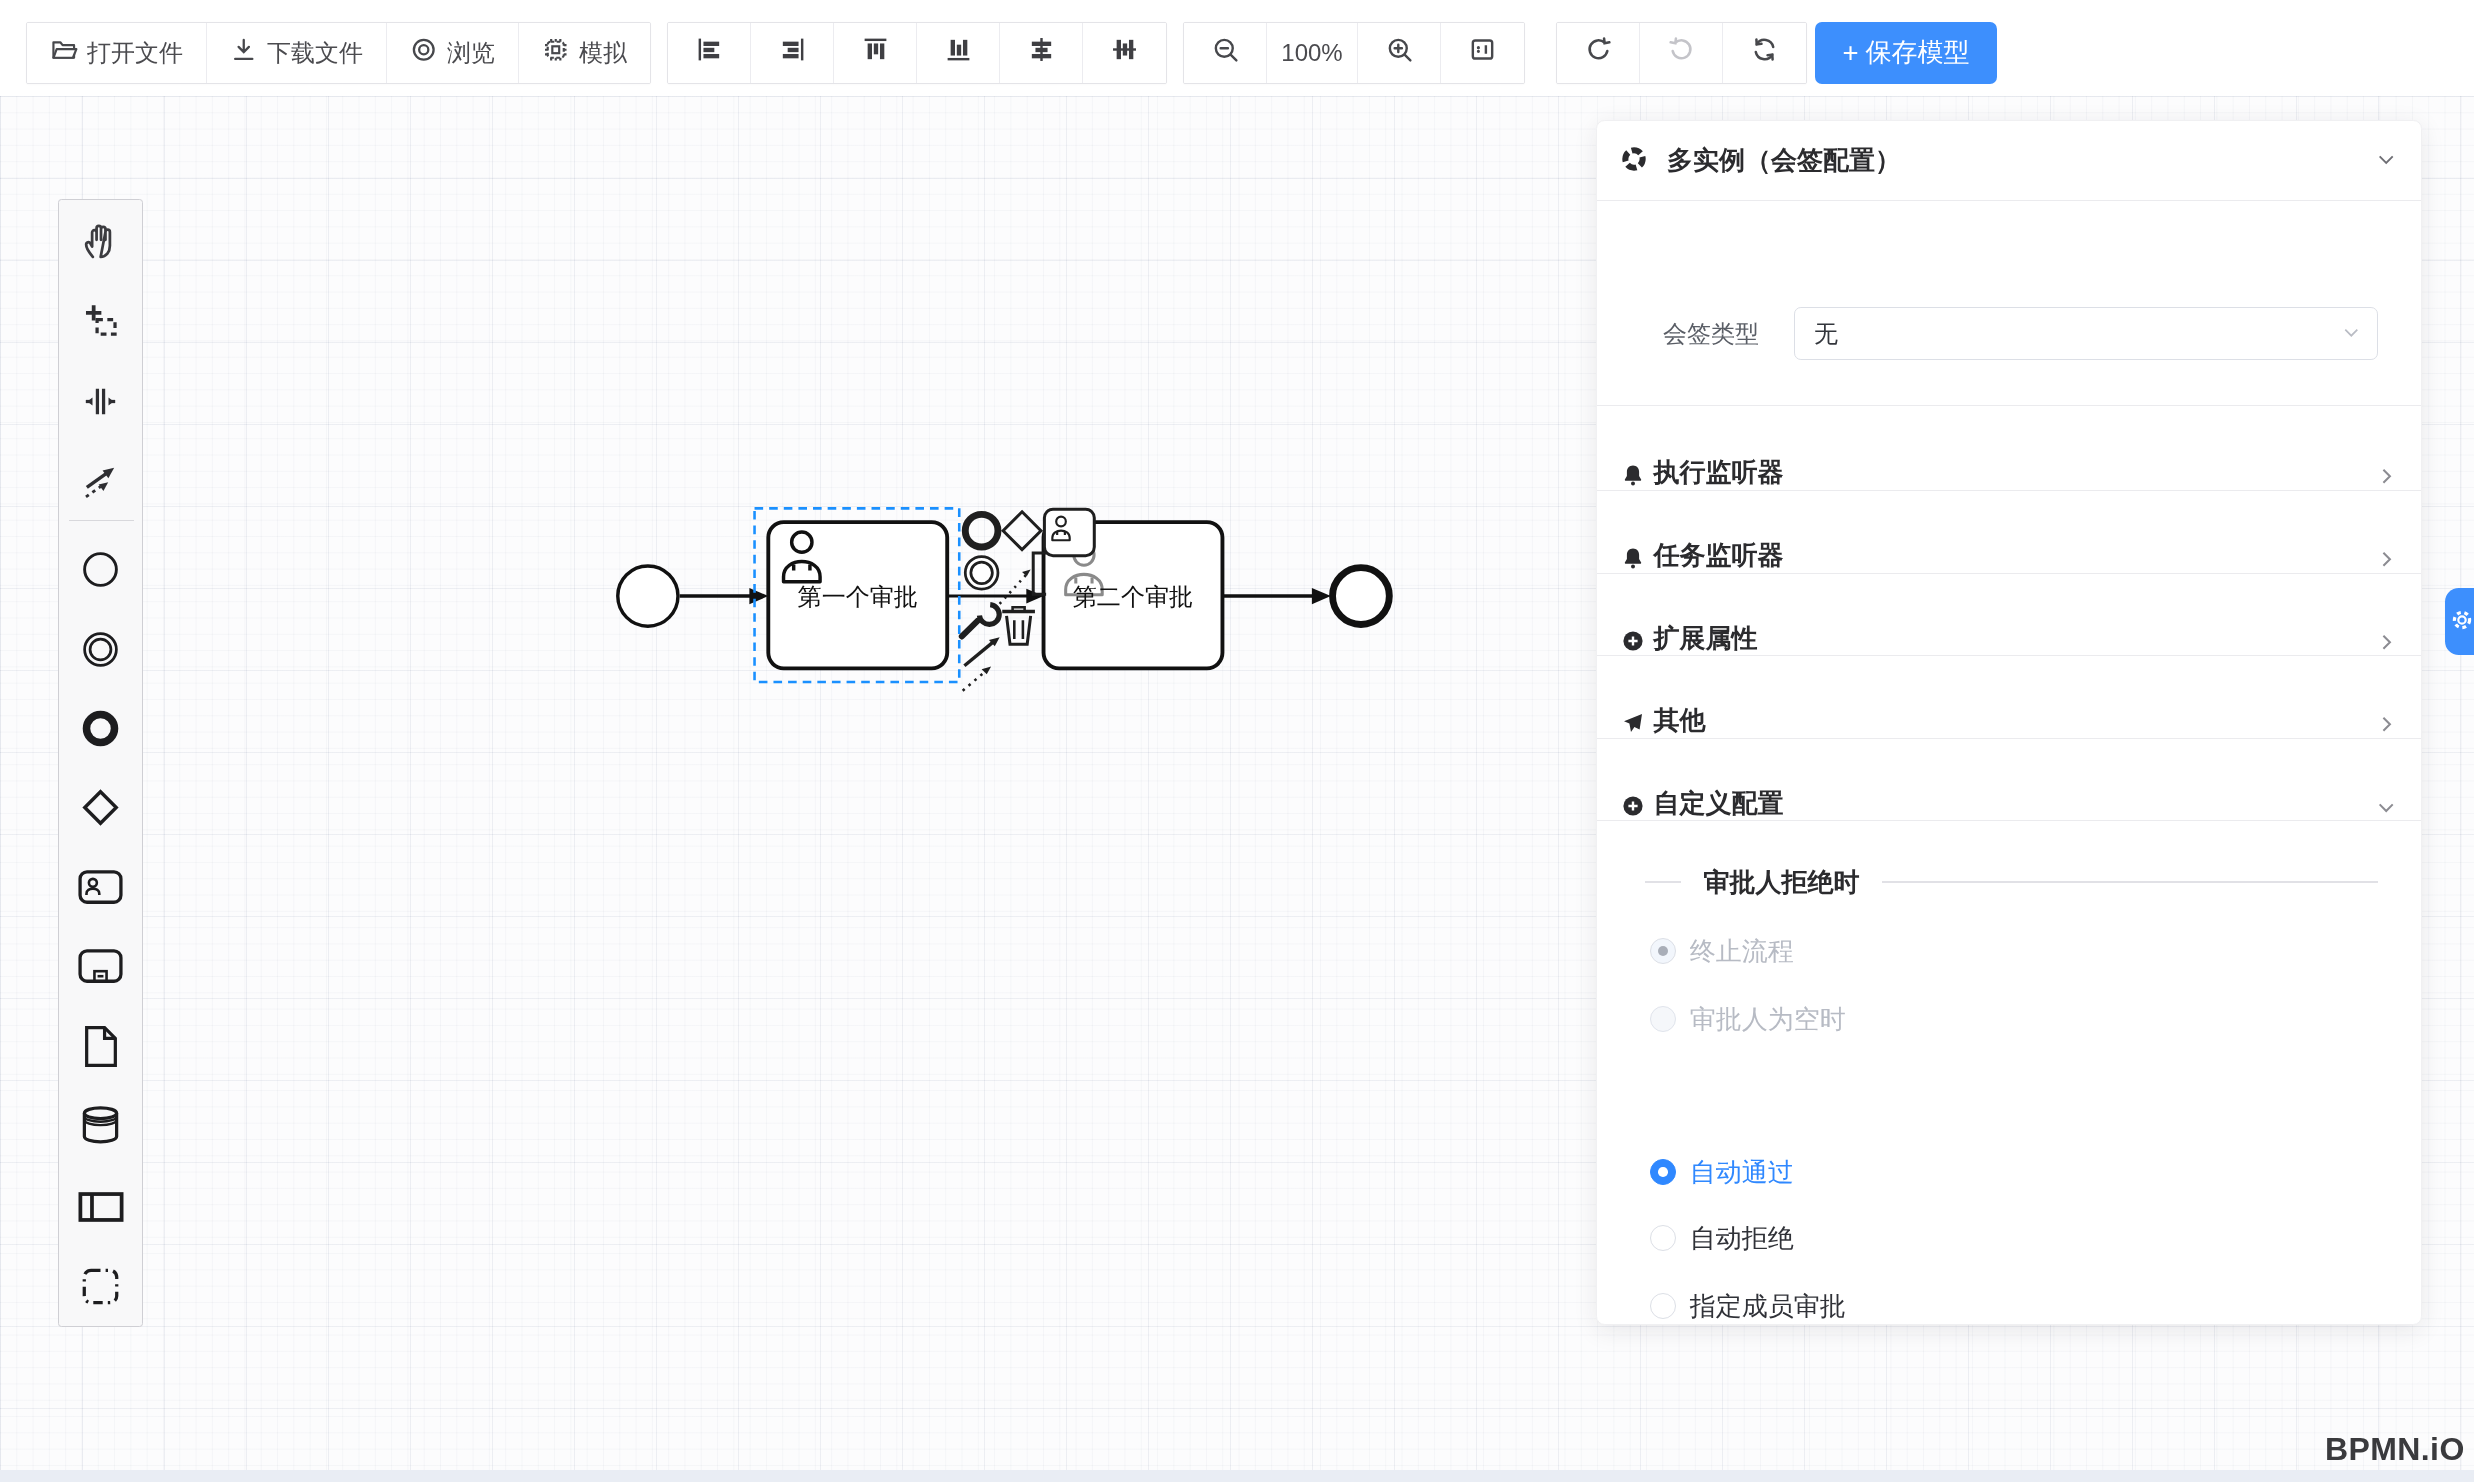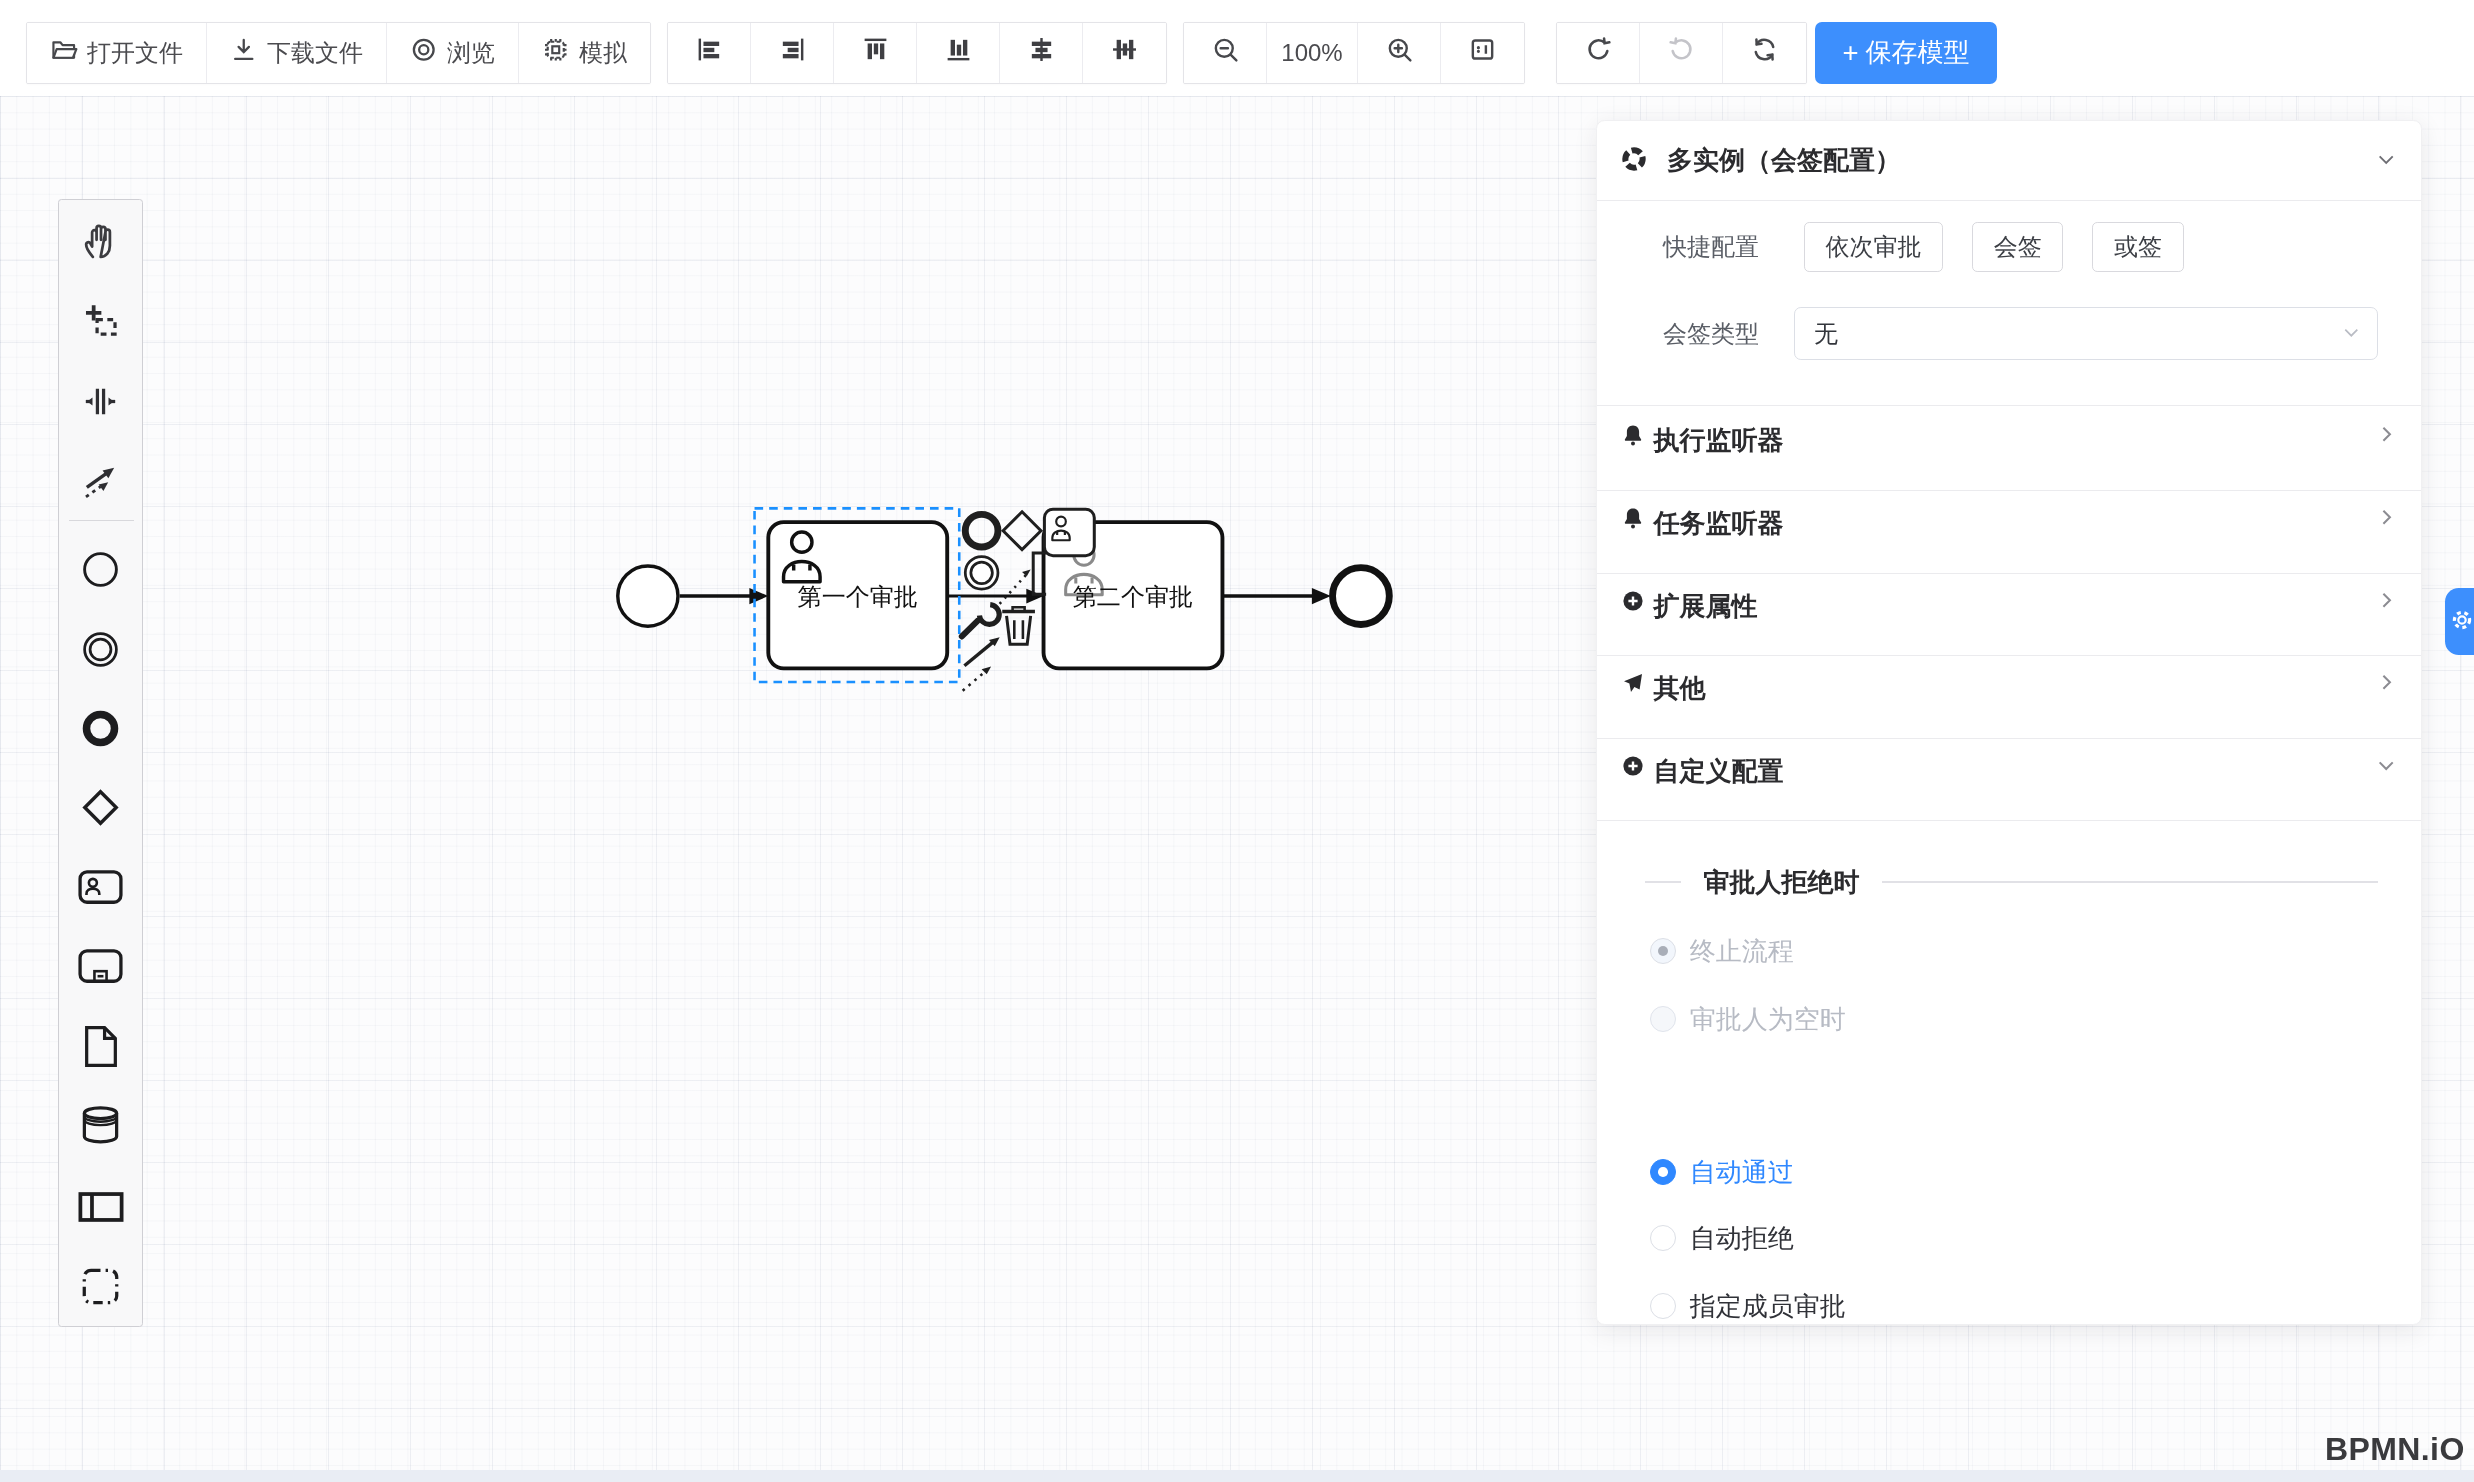--- a/index.html
+++ b/index.html
@@ -45,21 +45,21 @@
 
   .quick-row{position:absolute;left:0;right:24px;top:98px;height:55px;display:flex;align-items:center}
   .field-label{width:162px;text-align:right;font-size:24px;color:#5a5e66;flex:0 0 auto}
   .chip-btn{height:50px;padding:0 20.6px;margin-left:29px;background:#fff;border:0.9px solid #d9d9de;border-radius:5.2px;font-size:24px;color:#3c3f45;display:flex;align-items:center;cursor:pointer}
   .chip-btn:first-of-type{margin-left:45px}
   .sign-row{position:absolute;left:0;right:24px;top:185px;height:55px;display:flex;align-items:center}
   .select{position:relative;margin-left:35px;width:584px;height:53px;border:0.9px solid #dcdfe6;border-radius:6.9px;background:#fff;display:flex;align-items:center;padding:0 19px;cursor:pointer}
   .select-value{font-size:24px;color:#33363c}
   .select .chev{position:absolute;right:15.5px}
 
-  .sect-row{position:absolute;left:0;right:0;height:83px;display:flex;align-items:flex-start;padding:16px 24px;cursor:pointer}
+  .sect-row{position:absolute;left:0;right:0;height:83px;display:flex;align-items:flex-end;padding:0 24px;cursor:pointer}
   .sect-label{font-size:26px;font-weight:700;color:#2b2b2e;margin-left:8.6px}
   .sect-row .chev{margin-left:auto}
 
   .grp-head{position:absolute;left:0;right:43px;height:48px;display:flex;align-items:center}
   .grp-dash{width:36px;height:1.7px;background:#e1e1e6;margin-left:48px;flex:0 0 auto}
   .grp-title{font-size:26px;font-weight:700;color:#2b2b2e;margin:0 22.4px;white-space:nowrap}
   .grp-line{flex:1;height:1.7px;background:#e1e1e6}
 
   .radio-row{position:absolute;left:53px;height:38px;display:flex;align-items:center;cursor:pointer}
   .radio{width:26px;height:26px;border-radius:50%;flex:0 0 auto;position:relative}
@@ -381,26 +381,20 @@
       <span><svg width="26" height="26" viewBox="0 0 30 30">
             <circle cx="15" cy="15" r="10" fill="none" stroke="#2b2b2e" stroke-width="7" stroke-dasharray="11.2 4.5" stroke-dashoffset="3"></circle>
           </svg></span>
       <span class="panel-title">多实例（会签配置）</span>
       <span class="chev"><svg width="22.4" height="22.4" viewBox="0 0 24 24" fill="none" stroke="#6e6e74" stroke-width="2">
             <path d="M5 9l7 7 7-7"></path>
           </svg></span>
     </div>
     <div class="pdiv" style="top:79px"></div>
 
-    <div class="quick-row">
-      <span class="field-label">快捷配置</span>
-      <button class="chip-btn">依次审批</button>
-      <button class="chip-btn">会签</button>
-      <button class="chip-btn">或签</button>
-    </div>
 
     <div class="sign-row">
       <span class="field-label">会签类型</span>
       <div class="select">
         <span class="select-value">无</span>
         <span class="chev"><svg width="20.6" height="20.6" viewBox="0 0 24 24" fill="none" stroke="#b9bcc4" stroke-width="2">
               <path d="M5 9l7 7 7-7"></path>
             </svg></span>
       </div>
     </div>

